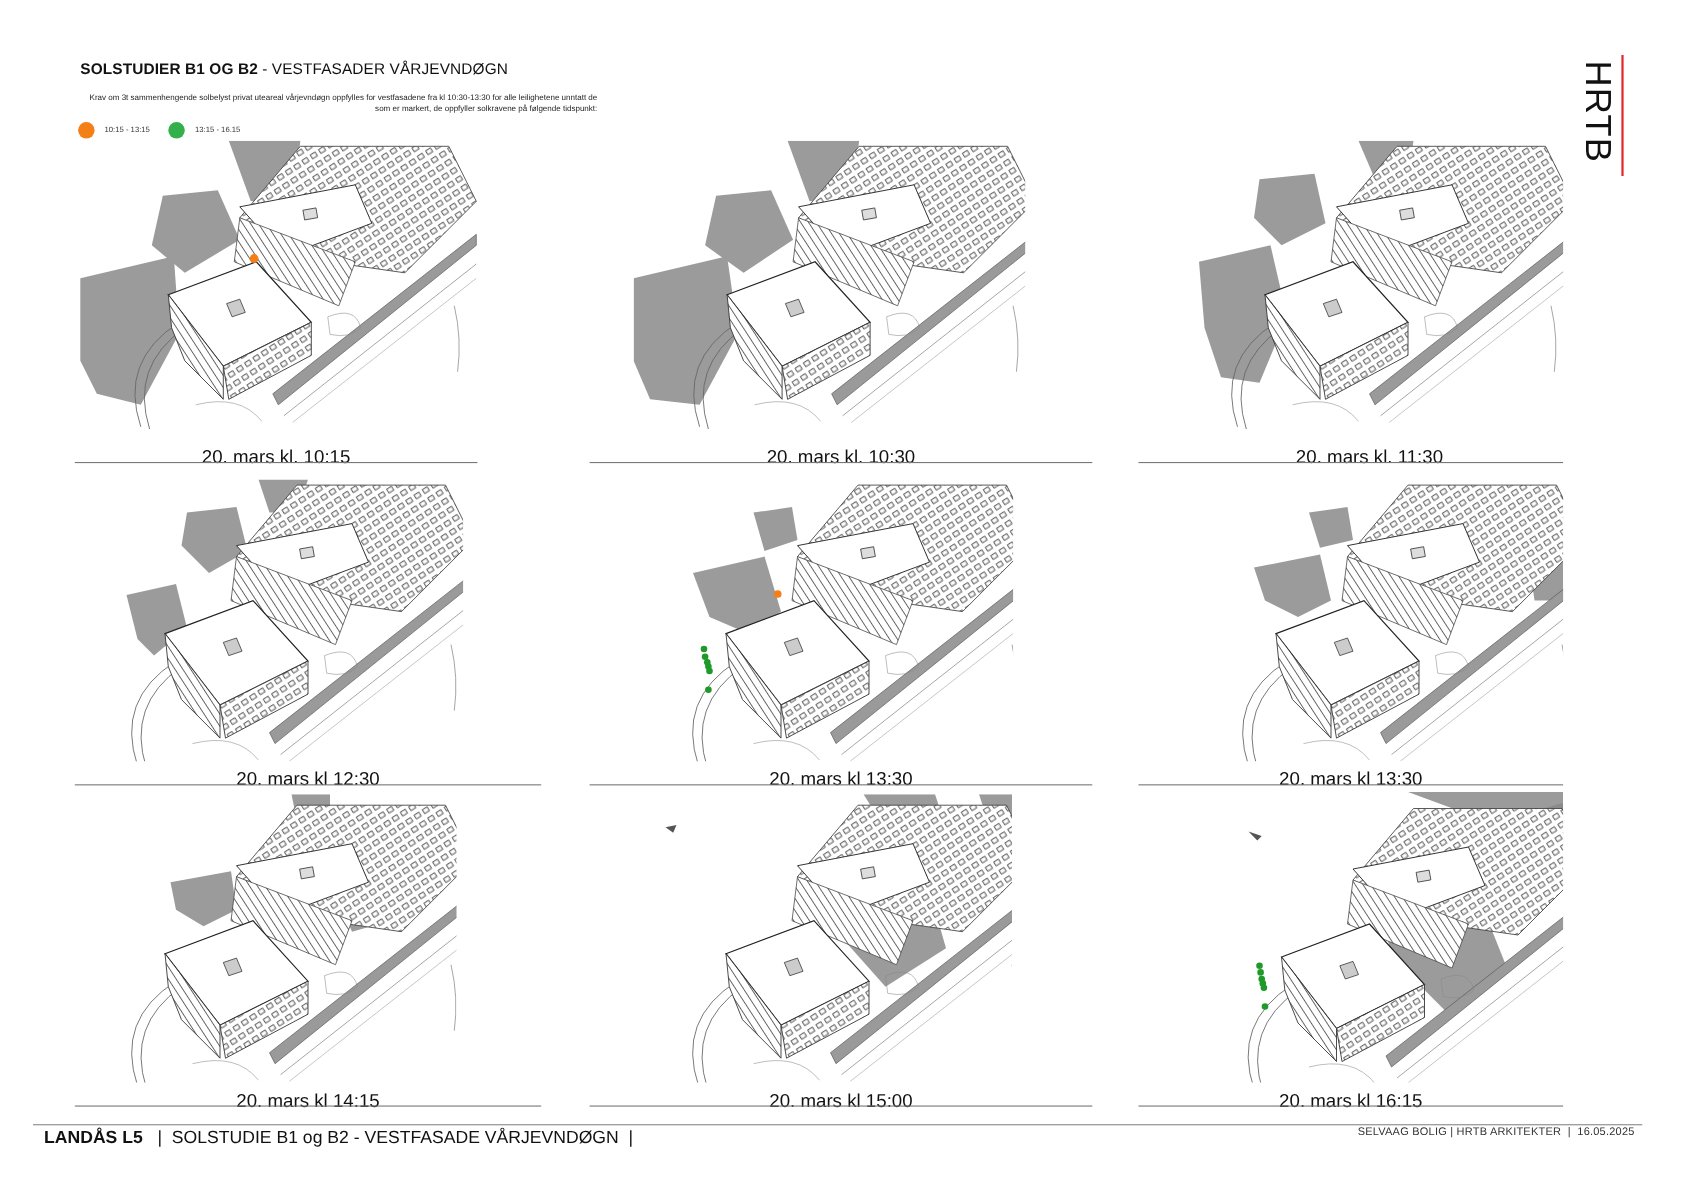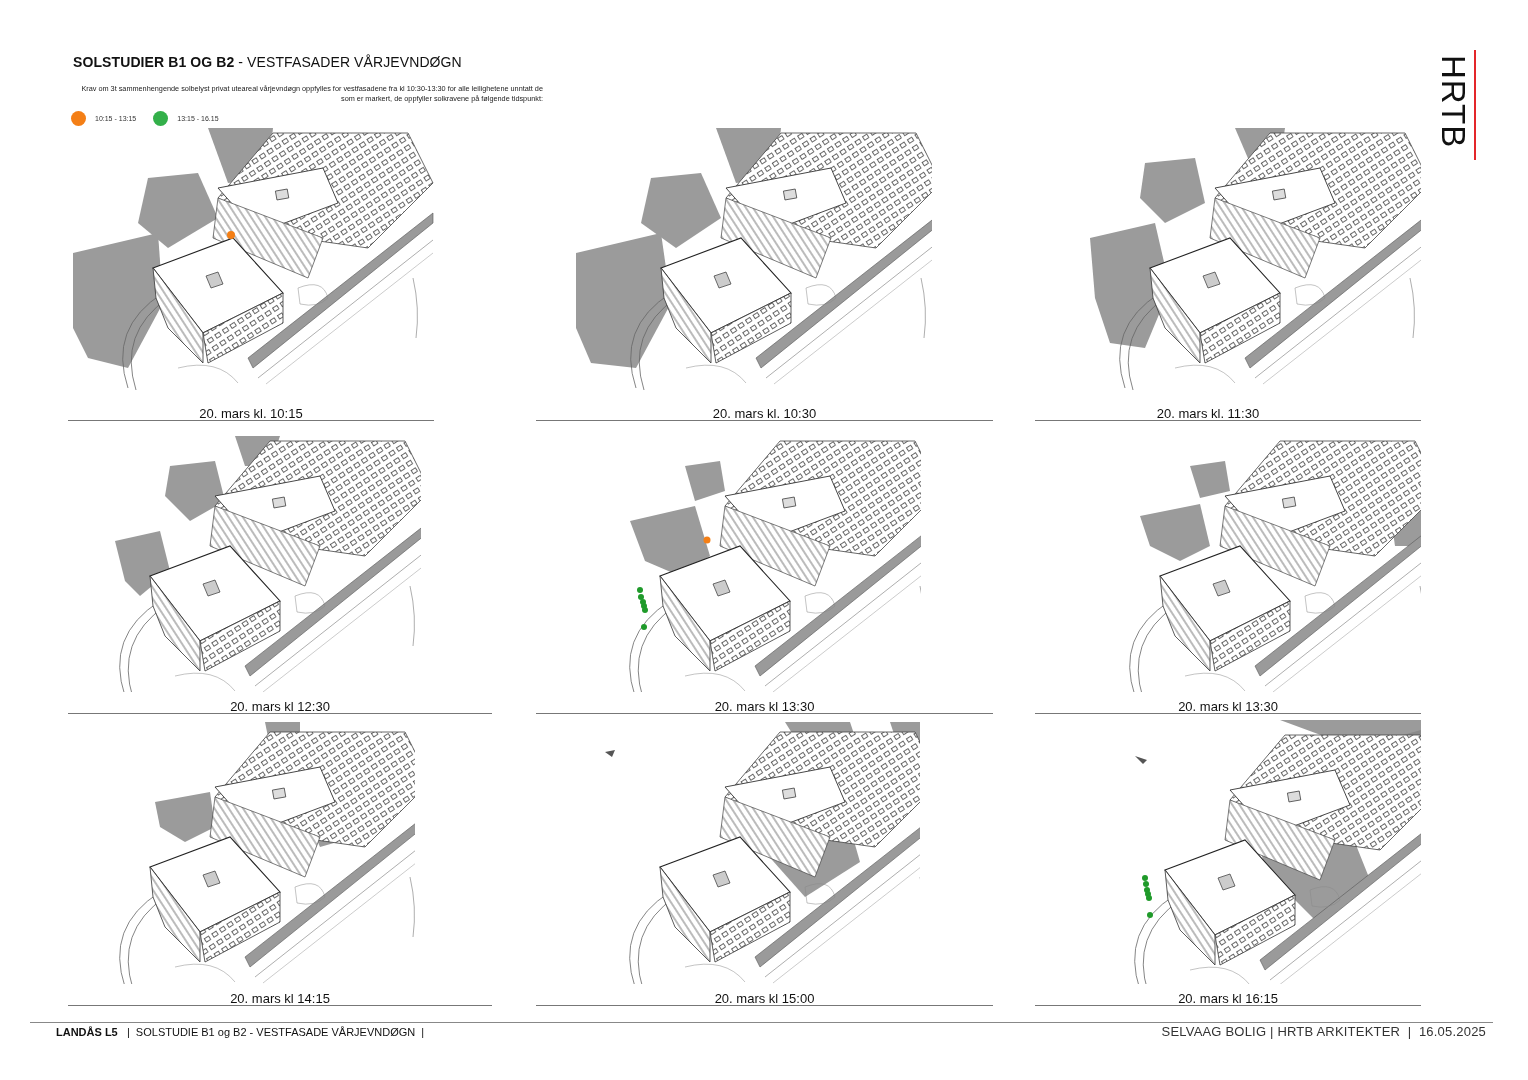--- a/index.html
+++ b/index.html
@@ -9,26 +9,26 @@
   .title b { font-weight: 700; }
   .desc { position: absolute; left: 73px; top: 84px; width: 470px; font-size: 7.3px; line-height: 10px; color: #222; text-align: right; }
   .legend { position: absolute; left: 71px; top: 111px; display: flex; align-items: center; font-size: 7px; color: #333; }
   .legend .dot { width: 15px; height: 15px; border-radius: 50%; display: inline-block; margin-right: 9px; }
   .legend .lbl { margin-right: 17px; }
   .brand { position: absolute; left: 1432px; top: 55px; width: 40px; height: 105px; }
   .brand-text { position: absolute; left: 4px; top: 0; writing-mode: vertical-rl; font-size: 33px; font-weight: 400; letter-spacing: 1px; line-height: 34px; color: #111; }
   .brand-line { position: absolute; left: 42px; top: -5px; width: 2px; height: 110px; background: #e3262a; }
   .panel { position: absolute; }
   .panel svg { position: absolute; left: 0; top: 0; }
-  .caption { position: absolute; text-align: center; font-size: 13px; color: #111; }
+  .caption { position: absolute; text-align: center; font-size: 17px; color: #111; }
   .rule { position: absolute; height: 1px; background: #777; }
   .footer-rule { position: absolute; left: 30px; top: 1022px; width: 1463px; height: 1px; background: #888; }
-  .footer-left { position: absolute; left: 56px; top: 1026px; font-size: 11px; color: #111; }
+  .footer-left { position: absolute; left: 40px; top: 1026px; font-size: 16px; color: #111; }
   .footer-left b { font-weight: 700; }
-  .footer-right { position: absolute; right: 42px; top: 1024px; font-size: 13px; color: #333; letter-spacing: 0.2px; }
+  .footer-right { position: absolute; right: 42px; top: 1024px; font-size: 10px; color: #333; letter-spacing: 0.2px; }
 </style>
 </head>
 <body>
 
 <div class="title"><b>SOLSTUDIER B1 OG B2</b><span> - VESTFASADER VÅRJEVNDØGN</span></div>
 <div class="desc">Krav om 3t sammenhengende solbelyst privat uteareal vårjevndøgn oppfylles for vestfasadene fra kl 10:30-13:30 for alle leilighetene unntatt de som er markert, de oppfyller solkravene på følgende tidspunkt:</div>
 <div class="legend">
   <span class="dot" style="background:#f47f16"></span>
   <span class="lbl">10:15 - 13:15</span>
   <span class="dot" style="background:#33b04a"></span>
@@ -105,21 +105,21 @@
 <div class="panel" style="left:1085px;top:128px;width:336px;height:262px">
   <svg width="336" height="262">
     <polygon points="5,110 70,95 85,160 60,220 25,215 10,170" fill="#9b9b9b"></polygon>
     <polygon points="60,35 110,30 120,75 80,95 55,70" fill="#9b9b9b"></polygon>
     <polygon points="150,0 200,0 195,35 165,35" fill="#9b9b9b"></polygon>
     <g transform="translate(-20,0)">
         <use href="#site"></use>
       </g>
   </svg>
 </div>
-<div class="caption" style="left:1015px;top:406px;width:386px">20. mars kl. 11:30</div>
+<div class="caption" style="left:1052px;top:406px;width:386px">20. mars kl. 11:30</div>
 <div class="rule" style="left:1035px;top:420px;width:386px"></div>
 
 <div class="panel" style="left:85px;top:436px;width:336px;height:256px">
   <svg width="336" height="256">
     <polygon points="30,105 75,95 85,135 55,160 40,145" fill="#9b9b9b"></polygon>
     <polygon points="85,30 130,25 140,65 105,85 80,60" fill="#9b9b9b"></polygon>
     <polygon points="150,0 195,0 185,30 160,30" fill="#9b9b9b"></polygon>
     <g transform="translate(-20,0)">
         <use href="#site"></use>
       </g>

